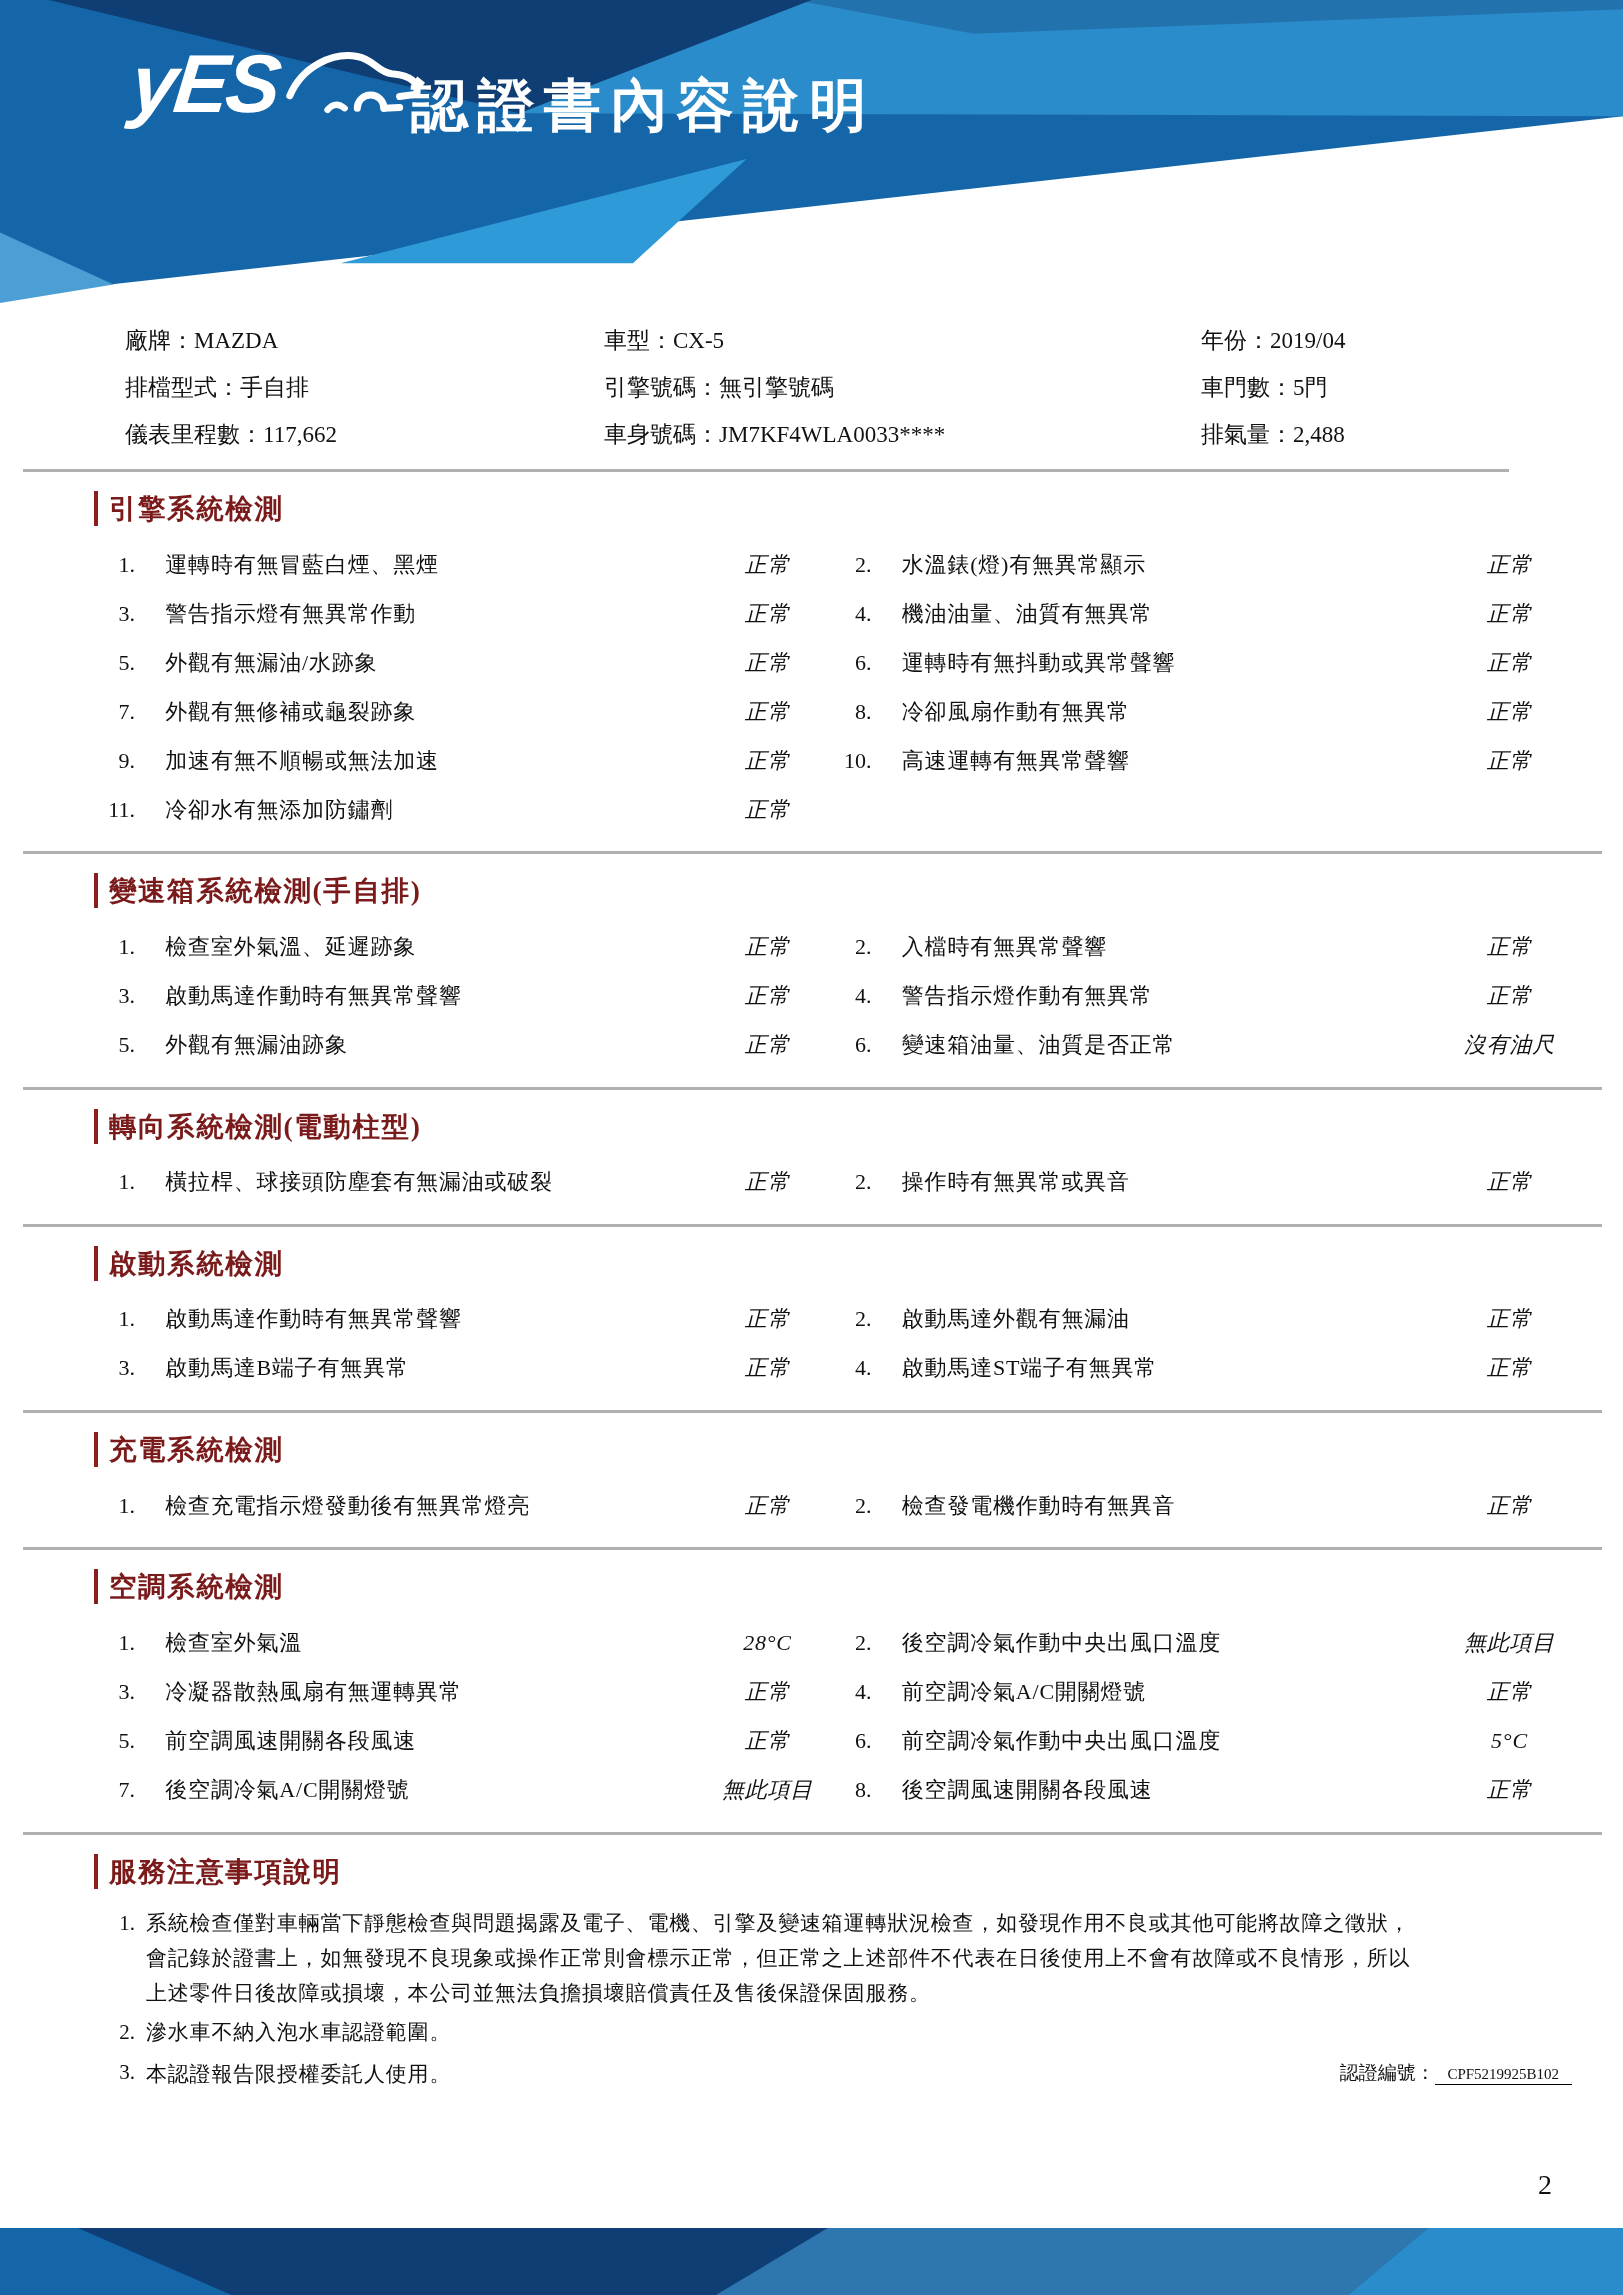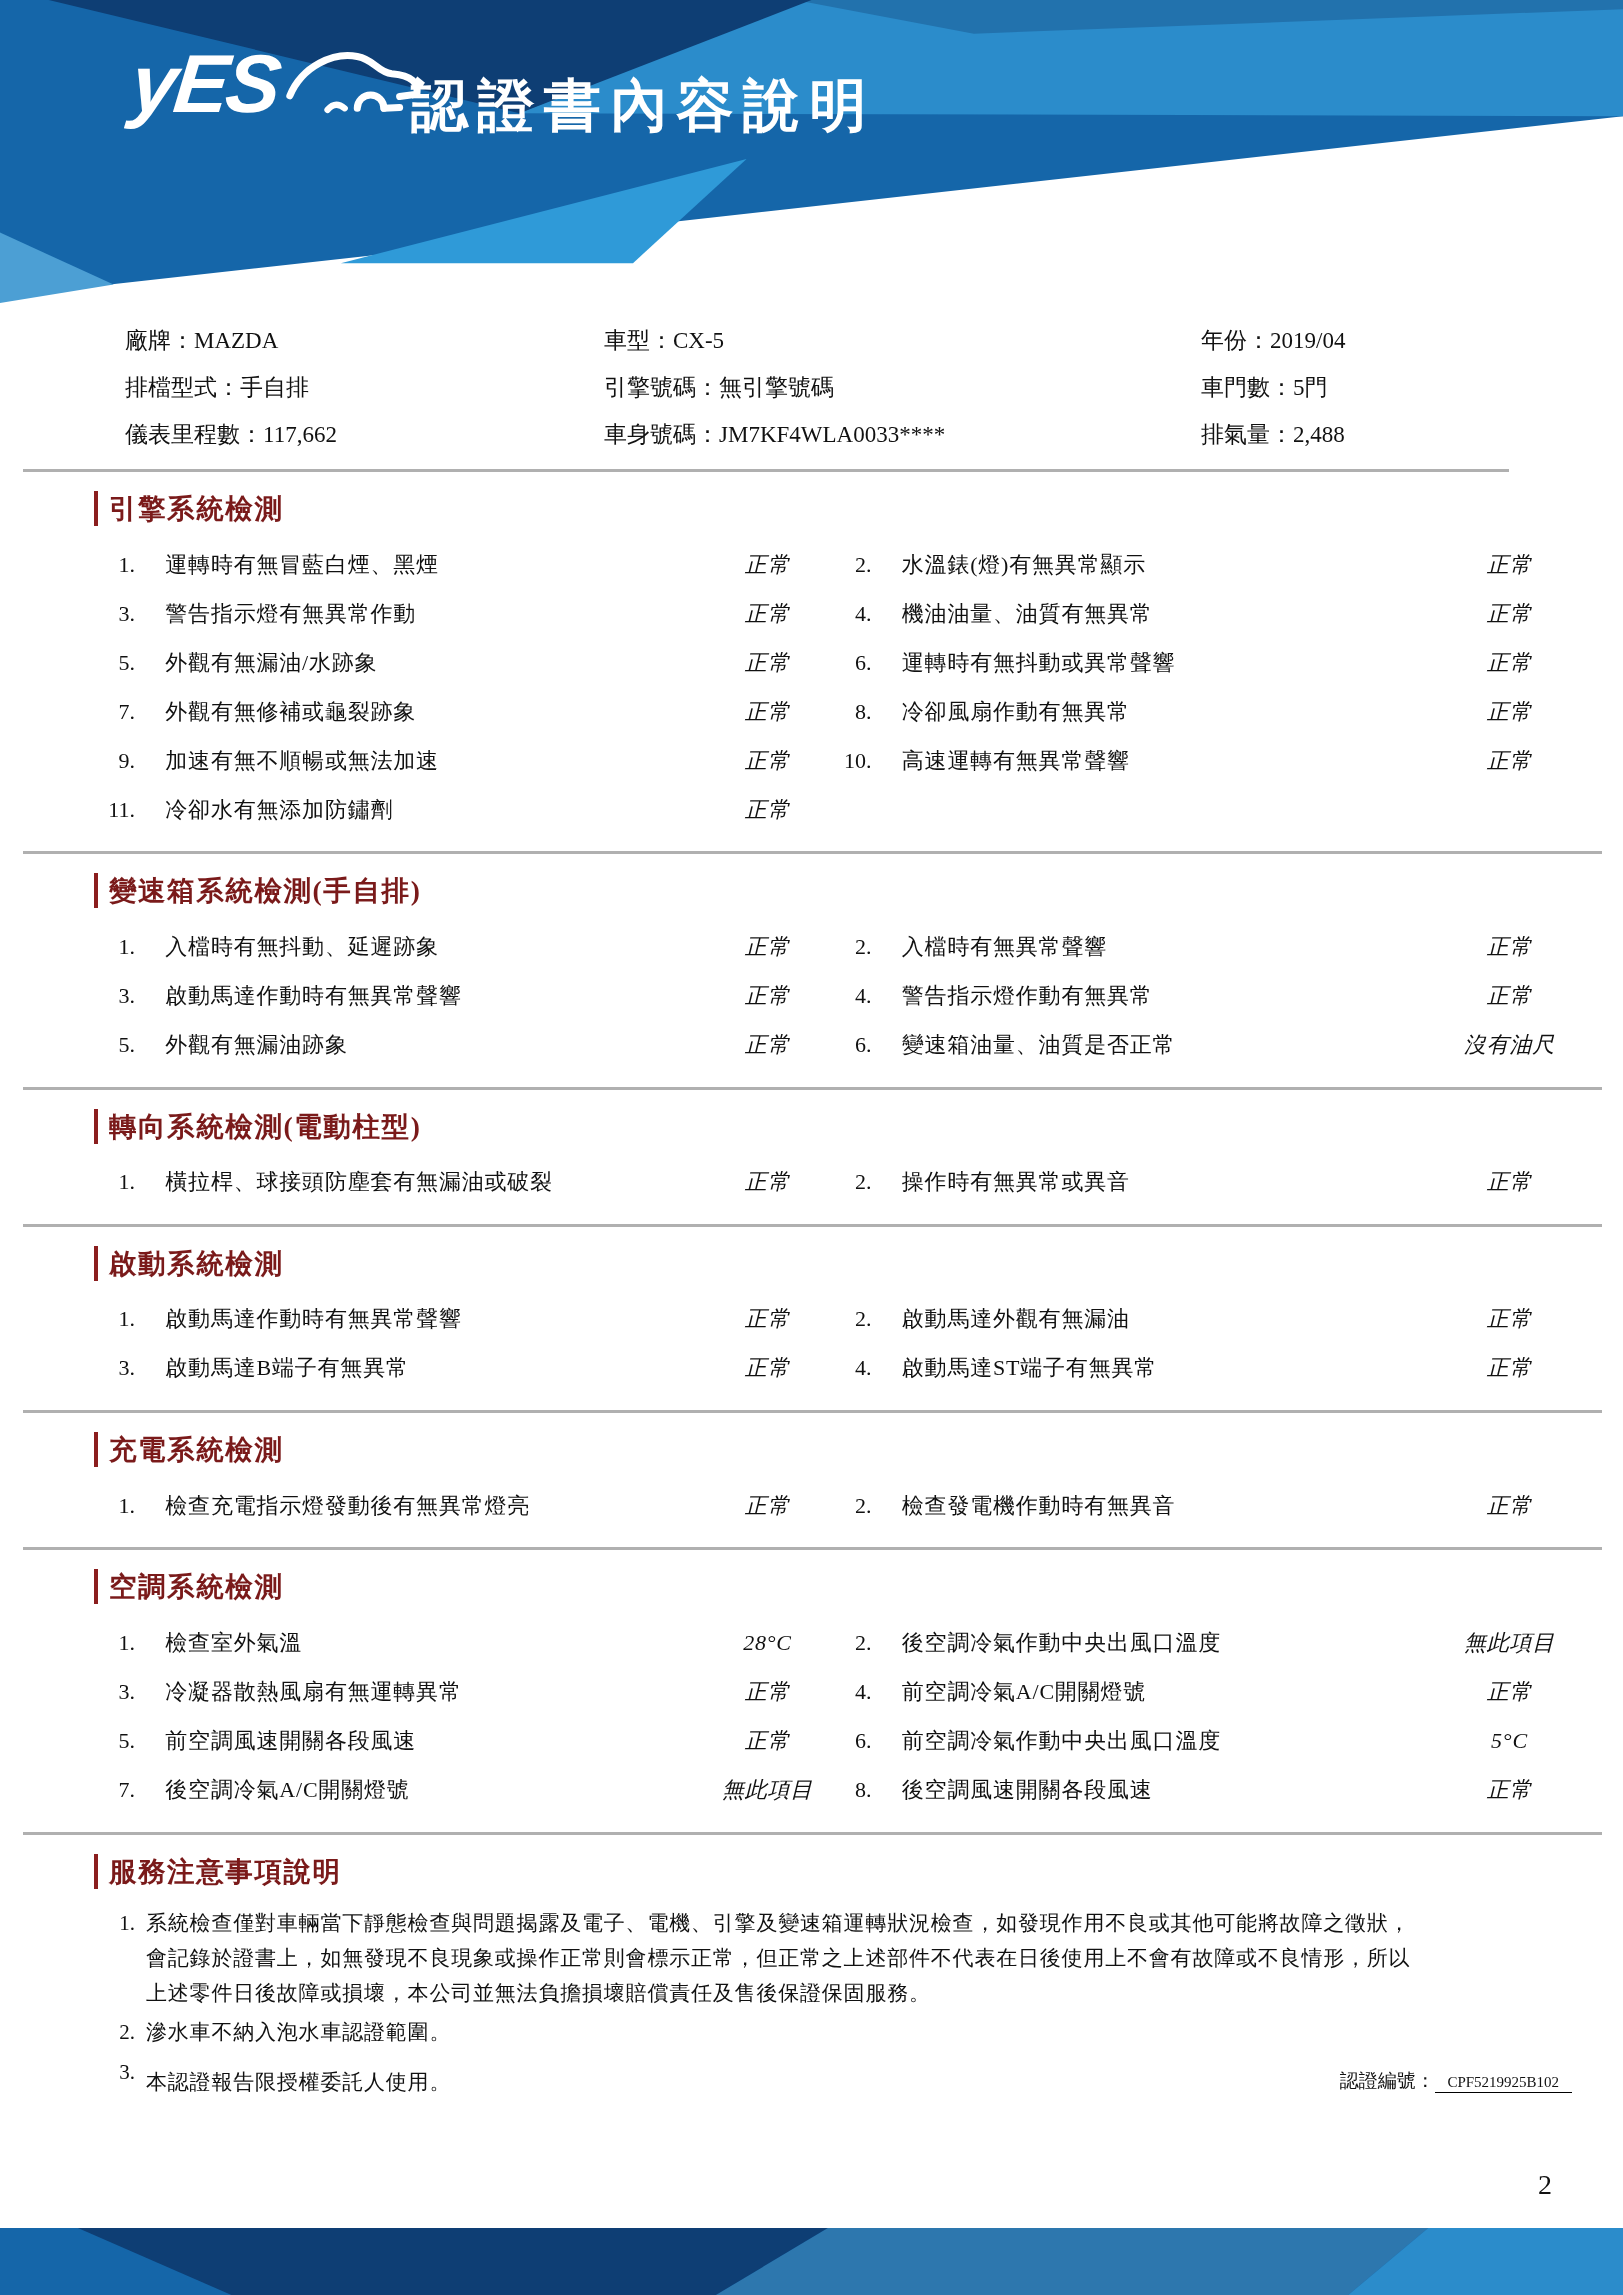--- a/index.html
+++ b/index.html
@@ -46,21 +46,21 @@
   .item-cell{display:flex;align-items:center;height:49px;font-size:22px;white-space:nowrap;}
   .item-num{width:41px;text-align:right;margin-right:6.3px;flex:none;}
   .item-label{letter-spacing:0.8px;margin-left:24px;}
   .item-value{display:flex;align-items:center;justify-content:center;height:49px;
               font-size:22px;letter-spacing:0.8px;font-style:italic;}
   
   .note-row{display:flex;align-items:flex-start;font-size:21px;line-height:35px;margin-top:4.7px;}
   .note-row.firstnote{margin-top:14px;}
   .note-num{width:41px;text-align:right;margin-right:11px;flex:none;}
   .note-text{letter-spacing:0.8px;max-width:1272px;}
-  .note3-wrap{display:flex;justify-content:space-between;align-items:flex-end;margin-top:8px;}
+  .note3-wrap{display:flex;justify-content:space-between;align-items:flex-end;}
   .cert{font-size:19px;white-space:nowrap;margin-right:6.3px;}
   .cert-number{font-size:15px;border-bottom:1.6px solid #000;padding:0 12.6px 1.6px 12.6px;
                font-family:"Liberation Serif","DejaVu Serif",serif;}
   
   .page-number{position:absolute;left:1538px;top:2169px;font-size:28px;}
   
   .footer{position:absolute;left:0;top:2228px;width:1623px;height:68px;}
   .footer .layer{position:absolute;inset:0;}
   .ftr-base{background:#1566a9;}
   .ftr-mid{background:#2d77ae;clip-path:polygon(51% 0,88% 0,83% 100%,44% 100%);}
@@ -170,21 +170,21 @@
         <div class="item-value"></div>
       </div>
       <hr class="sep">
       <div class="sec-title-row">
         <span class="sec-bar"></span>
         <span class="sec-title">變速箱系統檢測(手自排)</span>
       </div>
       <div class="items">
         <div class="item-cell">
           <span class="item-num">1.</span>
-          <span class="item-label">入檔時有無抖動、延遲跡象</span>
+          <span class="item-label">檢查室外氣溫、延遲跡象</span>
         </div>
         <div class="item-value">正常</div>
         <div class="item-cell">
           <span class="item-num">2.</span>
           <span class="item-label">入檔時有無異常聲響</span>
         </div>
         <div class="item-value">正常</div>
         <div class="item-cell">
           <span class="item-num">3.</span>
           <span class="item-label">啟動馬達作動時有無異常聲響</span>

